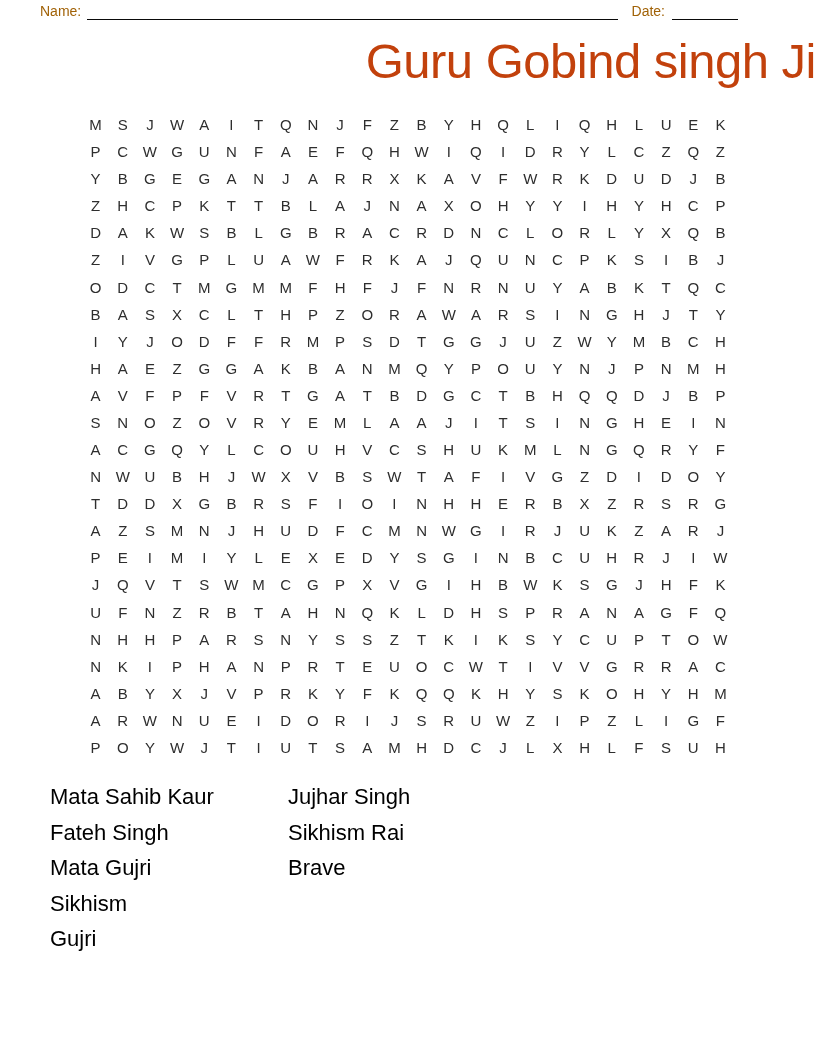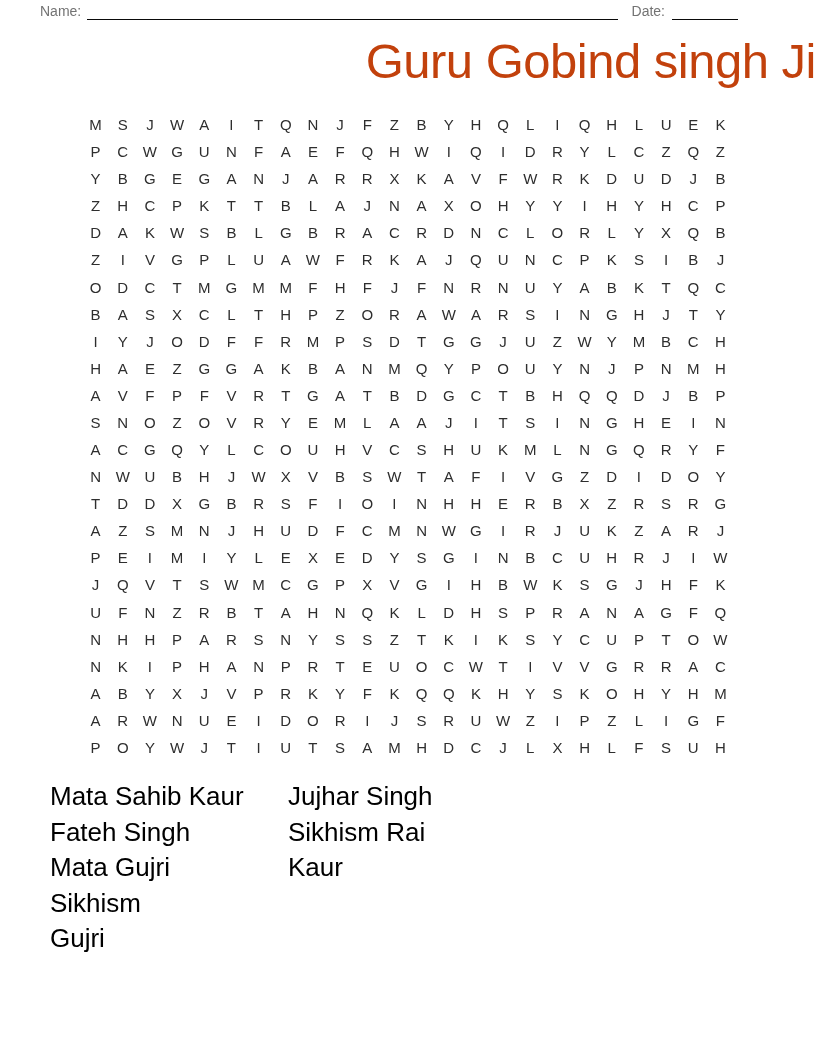--- a/index.html
+++ b/index.html
@@ -7,21 +7,21 @@
   body {
     width:816px; height:1056px;
     position:relative;
     font-family:"Liberation Sans", sans-serif;
     color:#000;
     overflow:hidden;
   }
   .header {
     position:absolute; top:3px; left:40px; width:698px;
     display:flex; align-items:flex-end;
-    font-size:14px; color:#737373;
+    font-size:14px; color:#a16207;
   }
   .header .label { padding-bottom:1px; white-space:nowrap; }
   .blank { border-bottom:1.6px solid #0a0a0a; height:16px; }
   .blank.name { flex:1; margin-left:6px; }
   .blank.date { width:66px; margin-left:7px; }
   .date-label { margin-left:4px;padding-left:10px; }
   .title {
     position:absolute; top:33px; left:0; width:100%;
     text-align:right;
     font-size:49px; font-weight:400; letter-spacing:-0.5px;
@@ -37,21 +37,21 @@
   .cell {
     display:flex; align-items:center; justify-content:center;
     font-size:15px; color:#2e2e2e;
   }
   .words {
     position:absolute; left:50px; top:779px; width:716px;
     display:grid;
     grid-template-columns:238px 240px 238px;
   }
   .word {
-    font-size:26px; line-height:35.6px; color:#000;
+    font-size:22px; line-height:35.6px; color:#000;
     white-space:nowrap;
   }
 </style>
 </head>
 <body>
 
 <div class="header">
   <span class="label">Name:</span>
   <span class="blank name"></span>
   <span class="label date-label">Date:</span>
@@ -643,15 +643,15 @@
   <div class="wcol">
       <div class="word">Mata Sahib Kaur</div>
       <div class="word">Fateh Singh</div>
       <div class="word">Mata Gujri</div>
       <div class="word">Sikhism</div>
       <div class="word">Gujri</div>
     </div>
   <div class="wcol">
       <div class="word">Jujhar Singh</div>
       <div class="word">Sikhism Rai</div>
-      <div class="word">Kaur</div>
+      <div class="word">Brave</div>
     </div>
 </div>
 
 </body></html>

